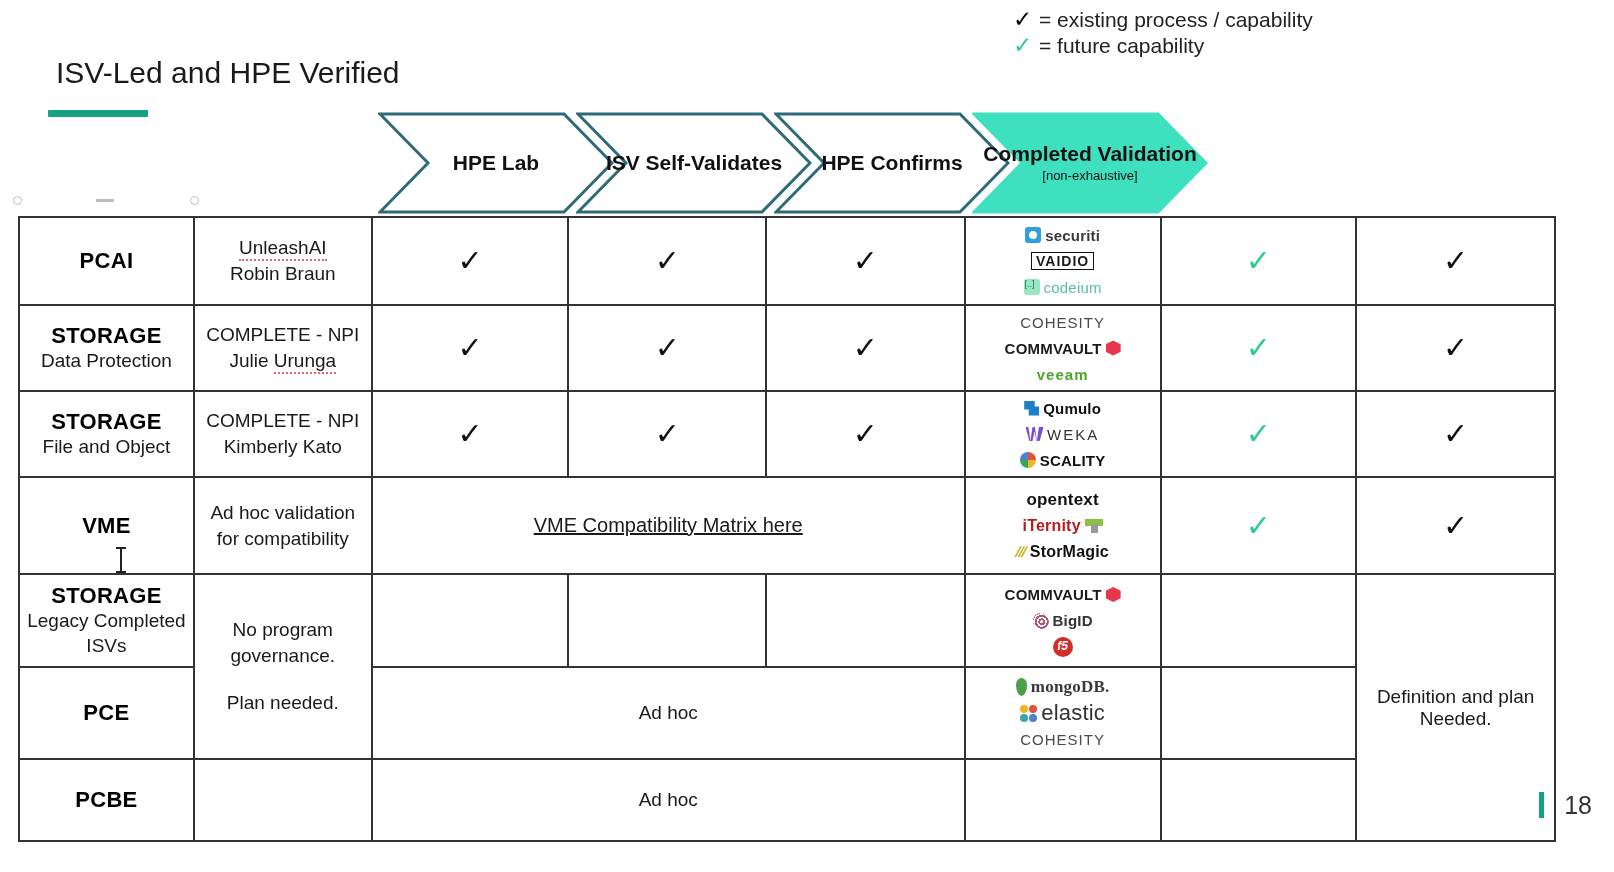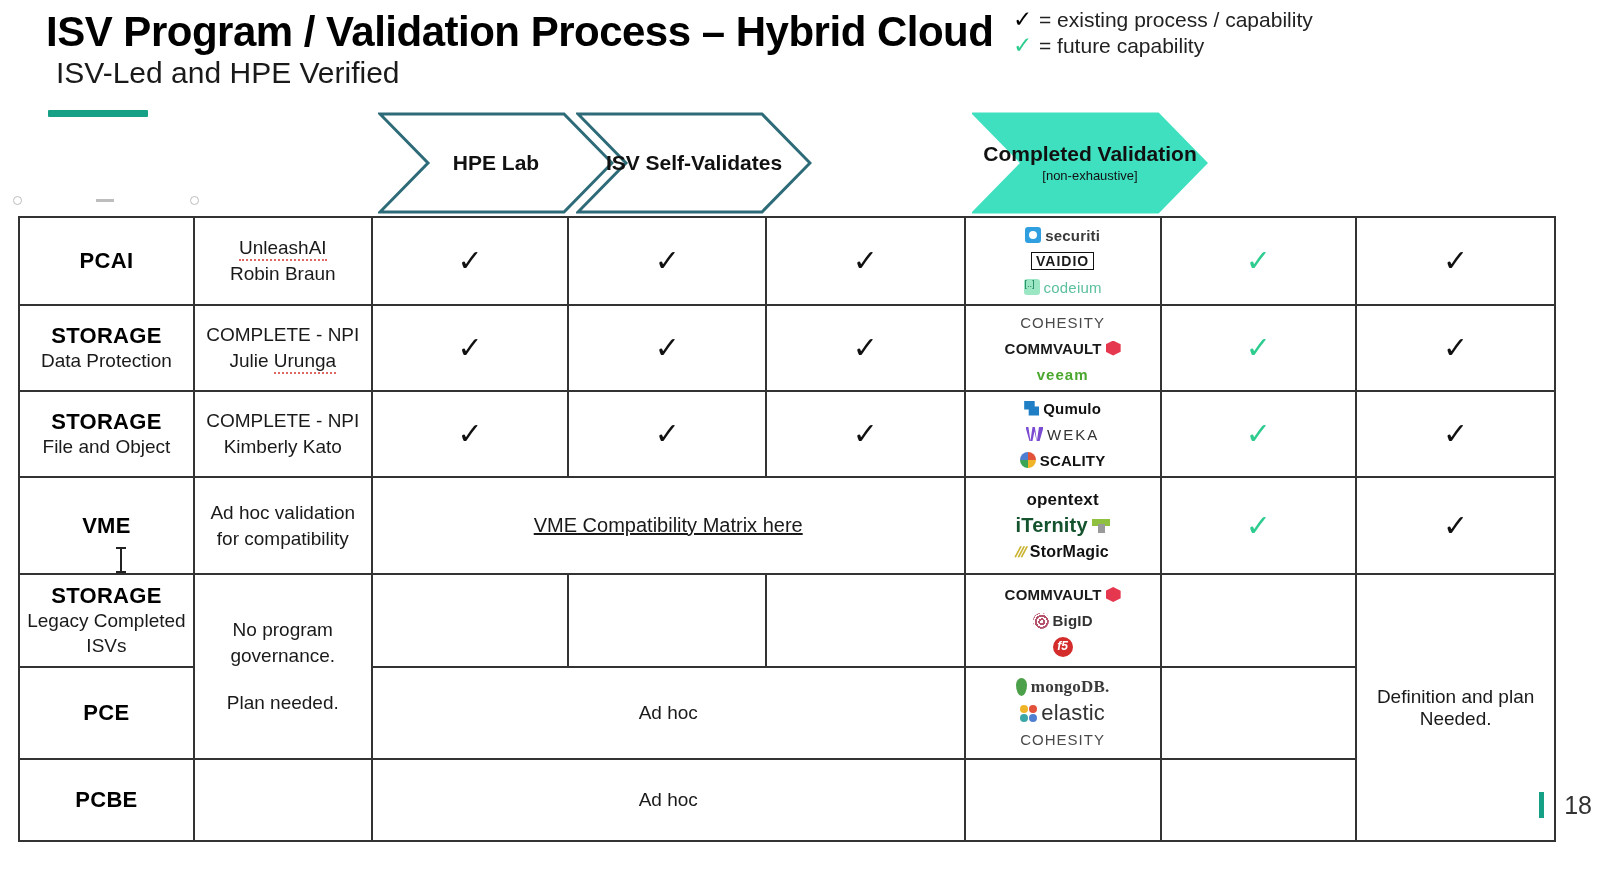--- a/index.html
+++ b/index.html
@@ -135,21 +135,20 @@
     content: ""; position: absolute; left: -4px; width: 10px; height: 2px; background: #222;
   }
   .caret::before { top: 0; }
   .caret::after { bottom: 0; }
 </style>
 </head>
 <body>
 
 <div class="slide">
 
-  <div class="title">ISV Program / Validation Process – Hybrid Cloud</div>
   <div class="subtitle">ISV-Led and HPE Verified</div>
   <div class="accent-bar"></div>
 
   <div class="legend">
     <div class="legend-row">
       <span class="legend-check black">✓</span>
       <span class="legend-text">= existing process / capability</span>
     </div>
     <div class="legend-row">
       <span class="legend-check green">✓</span>
@@ -178,20 +177,28 @@
 
     <div class="chev" style="left:560px; width:236px;text-decoration:underline;">
       <svg width="236" height="102" viewBox="0 0 236 102">
         <path d="M2,2 L186,2 L234,51 L186,100 L2,100 L50,51 Z" fill="#ffffff" stroke="#2e6b78" stroke-width="3"></path>
       </svg>
       <div class="chev-label dark">
         <span>ISV Self-Validates</span>
       </div>
     </div>
 
+    <div class="chev" style="left:758px; width:236px;">
+      <svg width="236" height="102" viewBox="0 0 236 102">
+        <path d="M2,2 L186,2 L234,51 L186,100 L2,100 L50,51 Z" fill="#ffffff" stroke="#2e6b78" stroke-width="3"></path>
+      </svg>
+      <div class="chev-label dark">
+        <span>HPE Confirms</span>
+      </div>
+    </div>
 
     <div class="chev" style="left:956px; width:236px;">
       <svg width="236" height="102" viewBox="0 0 236 102">
         <path d="M2,2 L186,2 L234,51 L186,100 L2,100 L50,51 Z" fill="#3fe0c0" stroke="#3fe0c0" stroke-width="3"></path>
       </svg>
       <div class="chev-label dark">
         <span>Completed Validation</span>
         <span class="chev-sub">[non-exhaustive]</span>
       </div>
     </div>
@@ -344,21 +351,21 @@
         </td>
         <td colspan="3">
           <span class="link">VME Compatibility Matrix here</span>
         </td>
         <td>
           <div class="logos">
             <div class="logo">
               <span class="logo-txt" style="color:#111;font-size:17px">opentext</span>
             </div>
             <div class="logo">
-              <span class="logo-txt" style="color:#14532d;font-size:20px">iTernity</span>
+              <span class="logo-txt" style="color:#b91c1c;font-size:16px">iTernity</span>
               <span class="iternity-ic"></span>
             </div>
             <div class="logo">
               <span class="stormagic-ic">///</span>
               <span class="logo-txt" style="color:#111;font-size:16px">StorMagic</span>
             </div>
           </div>
         </td>
         <td>
           <span class="chk green">✓</span>

